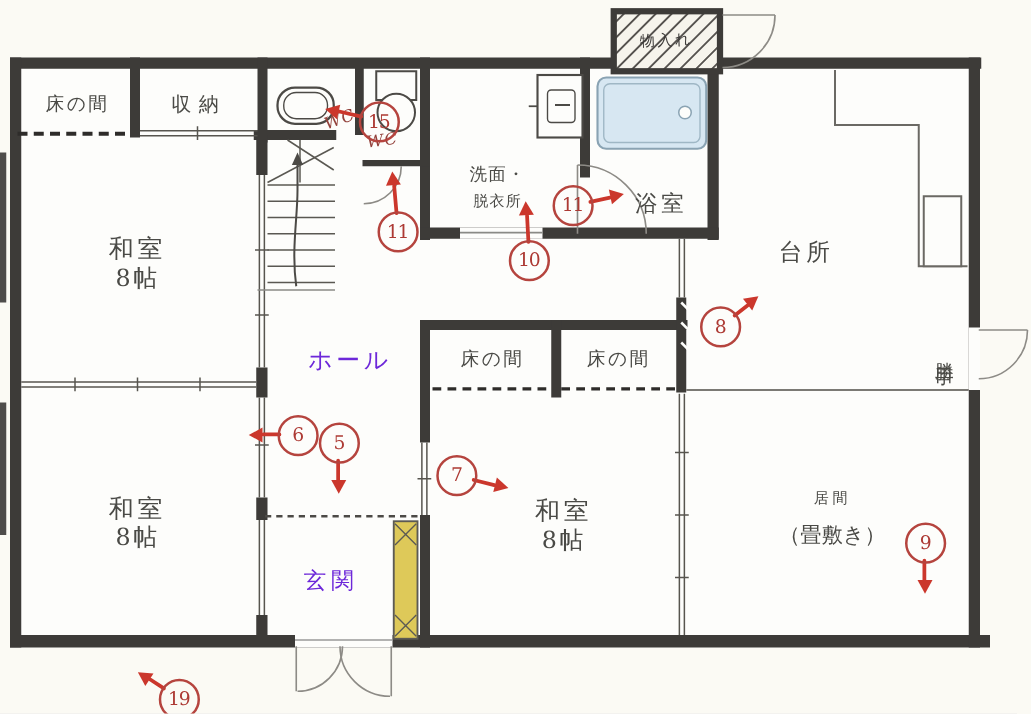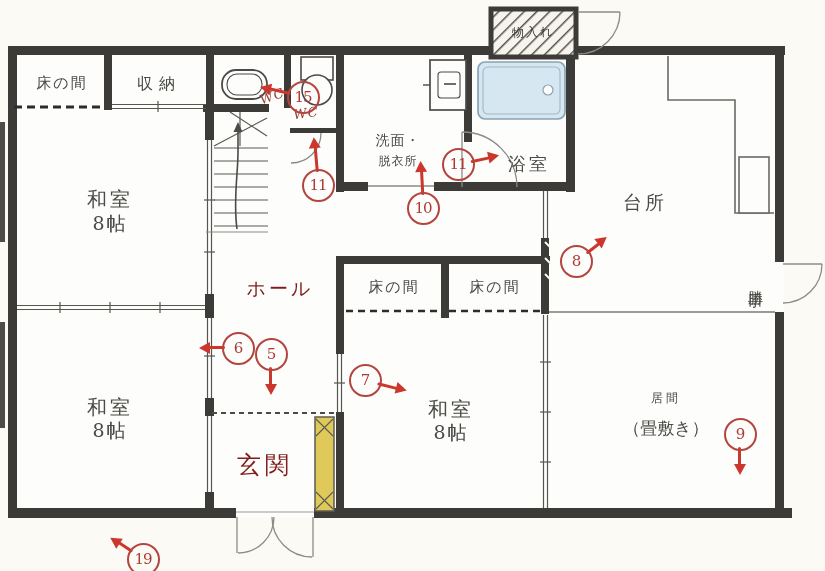--- a/index.html
+++ b/index.html
@@ -12,21 +12,21 @@
   .lbl{
     position:absolute; transform:translate(-50%,-50%);
     color:#4a4a46; white-space:nowrap; line-height:1.15;
     font-family:"DejaVu Serif", serif; text-align:center;
   }
   .lbl-v{
     position:absolute; transform:translate(-50%,-50%);
     writing-mode:vertical-rl; color:#4a4a46;
     font-family:"DejaVu Serif", serif; letter-spacing:3px;
   }
-  .soft{color:#7f1d1d;}
+  .soft{color:#6d28d9;}
   .annotation{position:absolute; width:33px; height:33px;}
   .ann-circle{
     position:absolute; left:0; top:0; width:100%; height:100%;
     border:2.5px solid #b5443e; border-radius:50%;
     box-sizing:border-box; display:flex; align-items:center; justify-content:center;
   }
   .ann-num{
     color:#ad3a34; font-size:15px; letter-spacing:-1px;
     font-family:"DejaVu Serif", serif;
   }
@@ -222,21 +222,21 @@
   <div class="lbl" style="left:62px;top:84px;font-size:15px;letter-spacing:2px">床の間</div>
   <div class="lbl" style="left:159px;top:84px;font-size:16px;letter-spacing:6px">収納</div>
 
   <div class="lbl" style="left:110px;top:199px;font-size:20px;letter-spacing:3px">和室</div>
   <div class="lbl" style="left:110px;top:224px;font-size:19px;letter-spacing:2px">8帖</div>
 
   <div class="lbl" style="left:110px;top:407px;font-size:20px;letter-spacing:3px">和室</div>
   <div class="lbl" style="left:110px;top:431px;font-size:19px;letter-spacing:2px">8帖</div>
 
   <div class="lbl soft" style="left:280px;top:289px;font-size:19px;letter-spacing:3px">ホール</div>
-  <div class="lbl soft" style="left:265px;top:466px;font-size:24px;letter-spacing:4px">玄関</div>
+  <div class="lbl soft" style="left:265px;top:466px;font-size:18px;letter-spacing:4px">玄関</div>
 
   <div class="lbl" style="left:398px;top:140px;font-size:14px;letter-spacing:1px">洗面・</div>
   <div class="lbl" style="left:398px;top:162px;font-size:12px;letter-spacing:1px">脱衣所</div>
 
   <div class="lbl" style="left:529px;top:164px;font-size:18px;letter-spacing:3px">浴室</div>
   <div class="lbl" style="left:645px;top:203px;font-size:19px;letter-spacing:3px">台所</div>
   <div class="lbl-v" style="left:755px;top:282px;font-size:15px">勝手口</div>
 
   <div class="lbl" style="left:666px;top:399px;font-size:12px;letter-spacing:3px">居間</div>
   <div class="lbl" style="left:666px;top:429px;font-size:17px">（畳敷き）</div>

